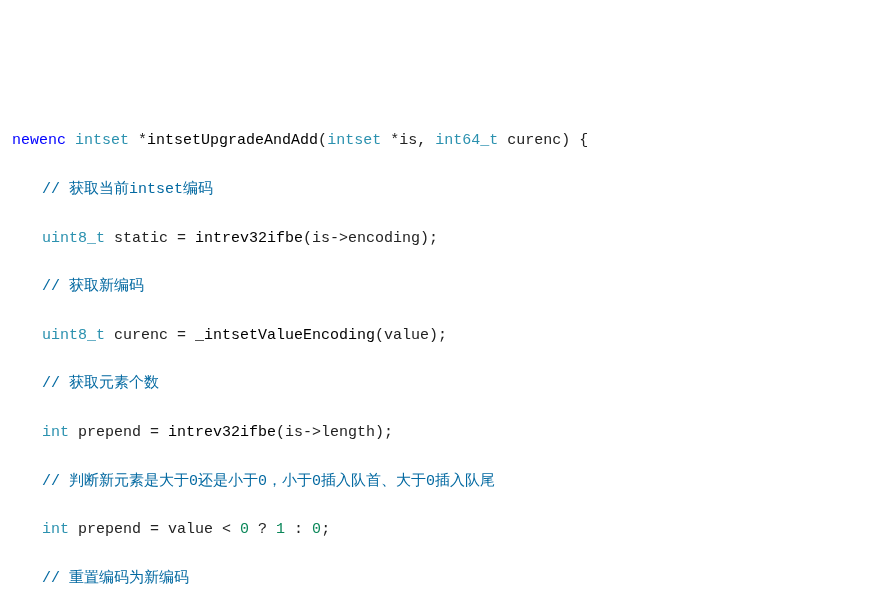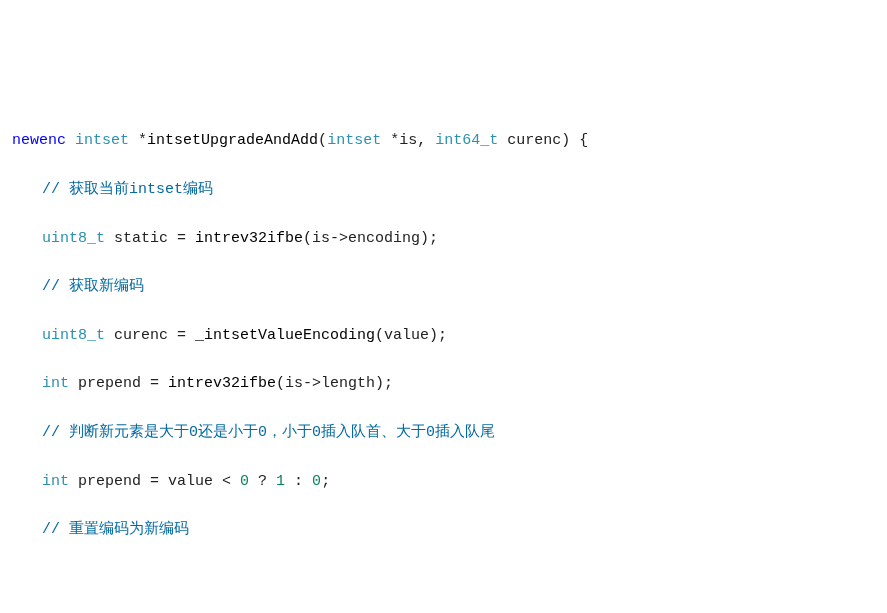--- a/index.html
+++ b/index.html
@@ -27,20 +27,21 @@
 <body>
 
 
 
 <div>
 <span class="line"><span class="kw">newenc</span> <span class="type">intset</span> <span class="star">*</span><span class="func">intsetUpgradeAndAdd</span><span>(</span><span class="type">intset</span><span> *</span><span>is</span><span>, </span><span class="type">int64_t</span><span> curenc</span><span>) {</span></span>
 <span class="line"><span class="indent1 comment">// 获取当前intset编码</span></span>
 <span class="line"><span class="indent1"><span class="type">uint8_t</span><span> static = </span><span class="func">intrev32ifbe</span><span>(is-&gt;encoding);</span></span></span>
 <span class="line"><span class="indent1 comment">// 获取新编码</span></span>
 <span class="line"><span class="indent1"><span class="type">uint8_t</span><span> curenc = </span><span class="func">_intsetValueEncoding</span><span>(value);</span></span></span>
+<span class="line"><span class="indent1 comment">// 获取元素个数</span></span>
 <span class="line"><span class="indent1"><span class="type">int</span><span> prepend = </span><span class="func">intrev32ifbe</span><span>(is-&gt;length);</span></span></span>
 <span class="line"><span class="indent1 comment">// 判断新元素是大于0还是小于0，小于0插入队首、大于0插入队尾</span></span>
 <span class="line"><span class="indent1"><span class="type">int</span><span> prepend = value &lt; </span><span class="num">0</span><span> ? </span><span class="num">1</span><span> : </span><span class="num">0</span><span>;</span></span></span>
 <span class="line"><span class="indent1 comment">// 重置编码为新编码</span></span>
 
 
 
 
 
 

